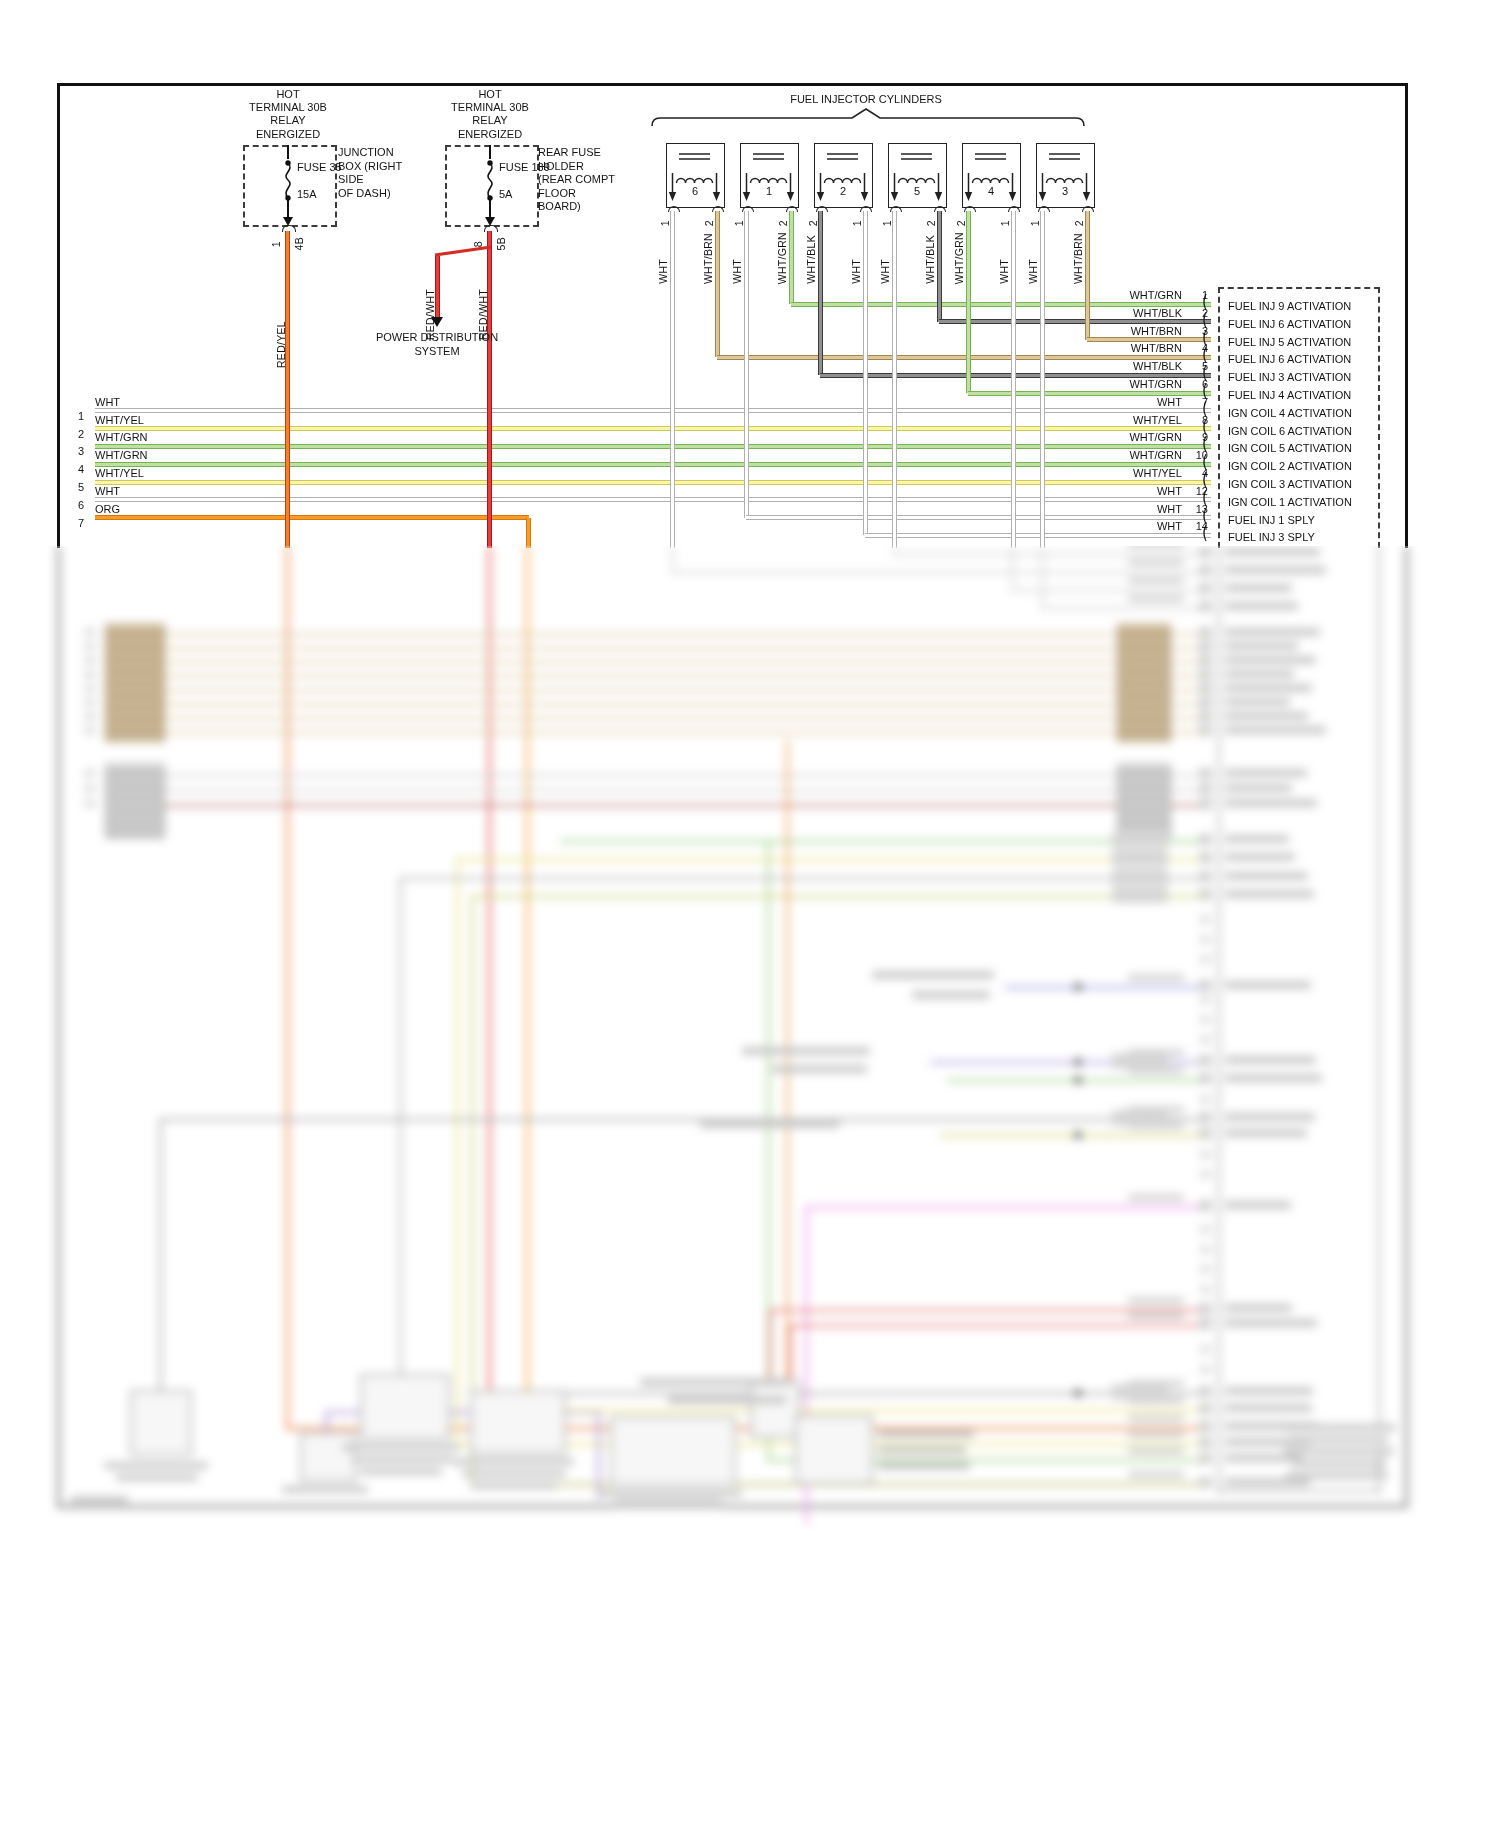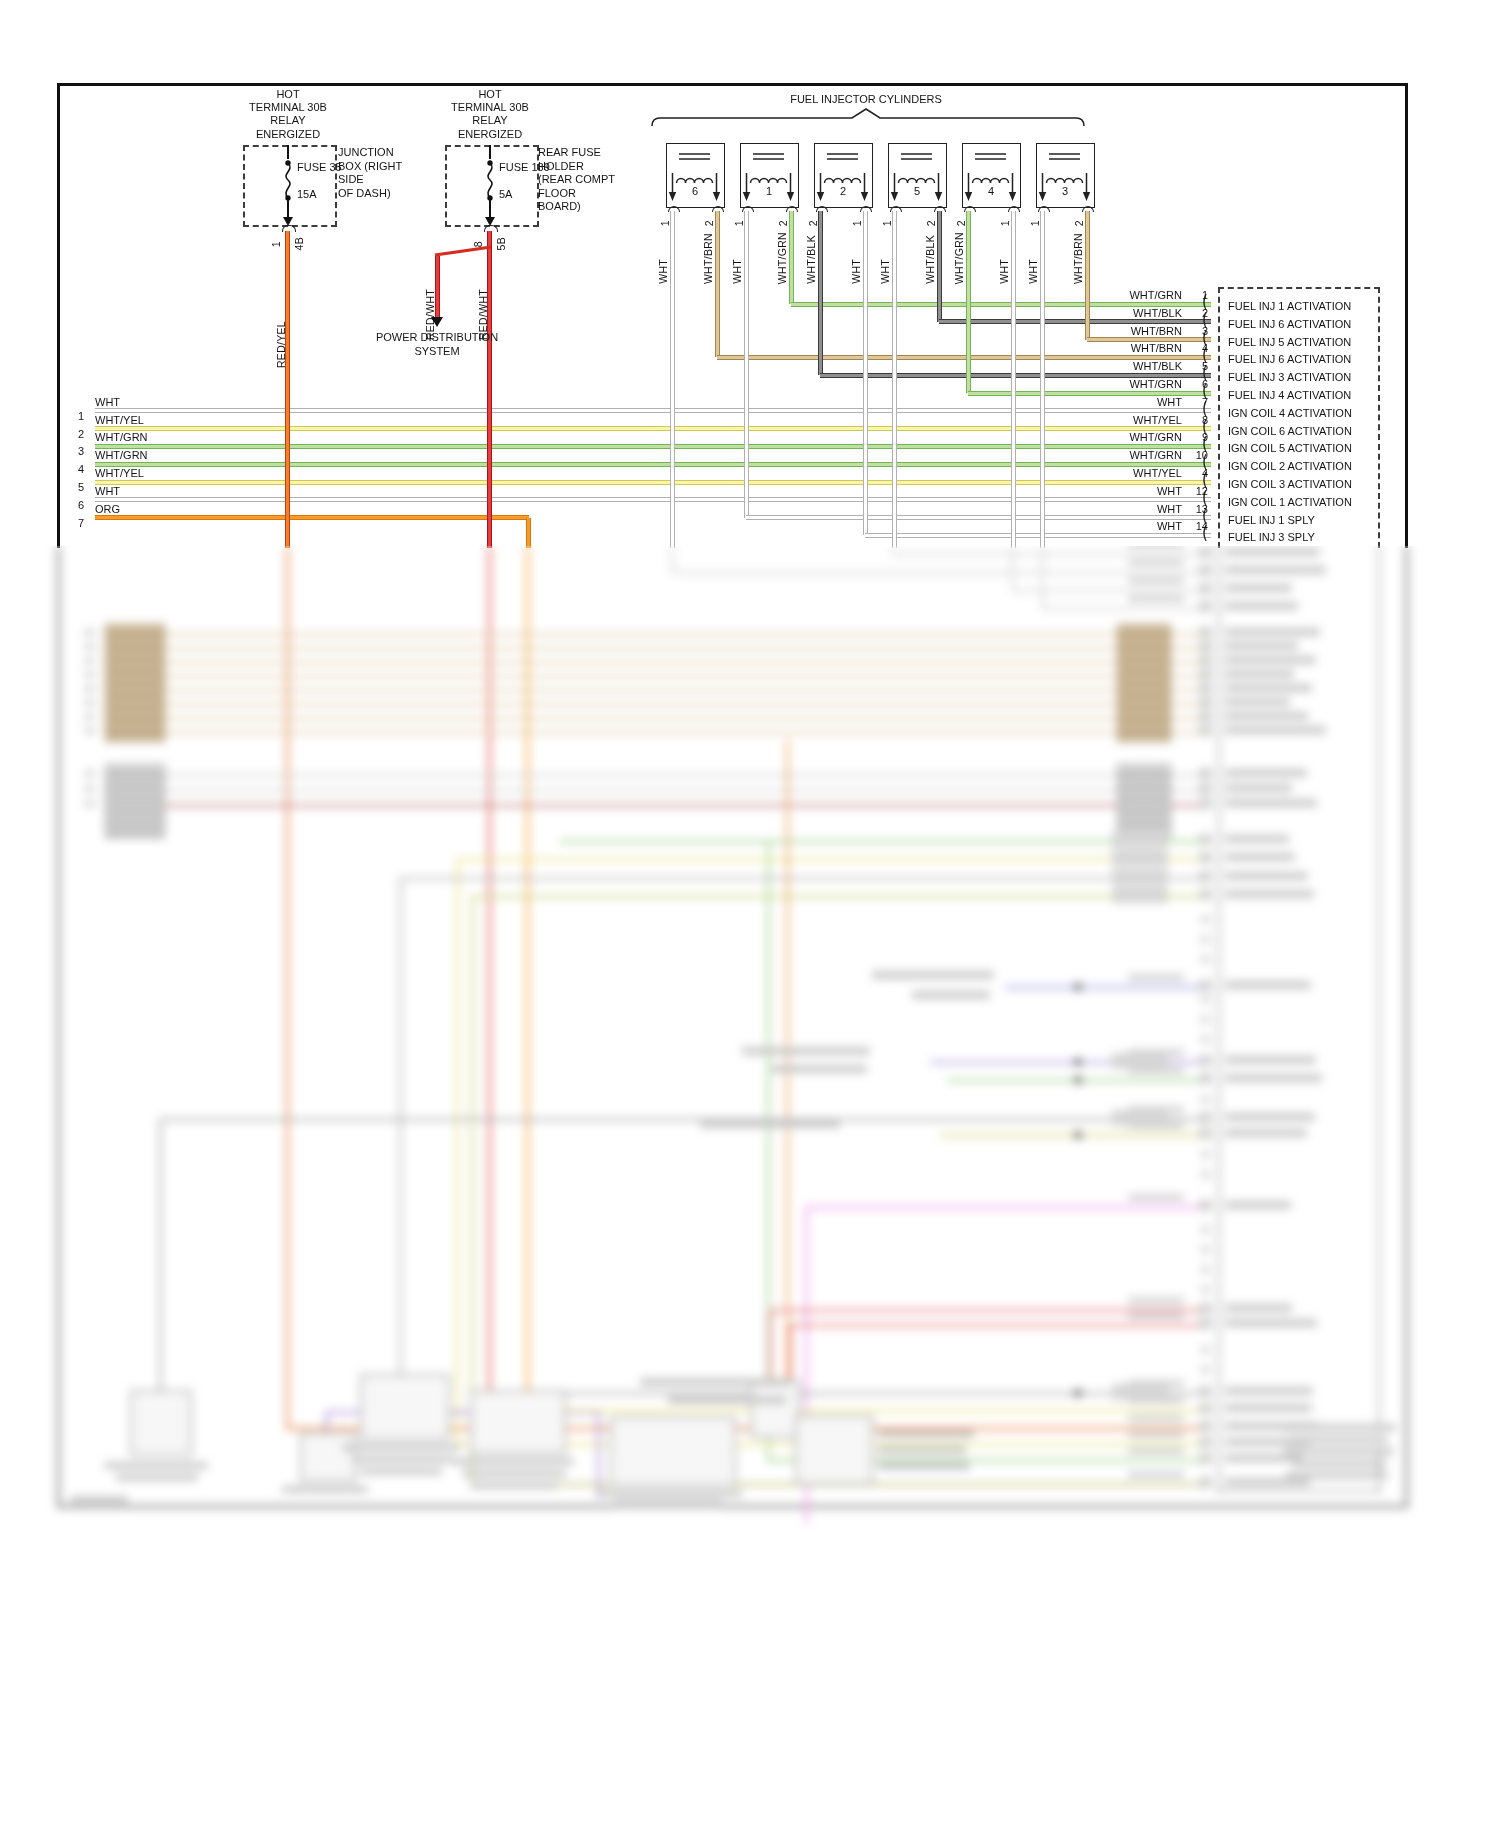--- a/index.html
+++ b/index.html
@@ -235,21 +235,21 @@
       <div class="rot" style="left: 1073.5px; bottom: 1602px;">2</div>
       <div class="abs" style="left: 1039.5px; top: 211px; width: 3px; height: 337px; background: rgb(255, 255, 255); border-left: 1px solid rgb(176, 176, 176); border-right: 1px solid rgb(176, 176, 176);"></div>
       <div class="rot" style="left: 1028px; bottom: 1544px;">WHT</div>
       <div class="abs" style="left: 1084.5px; top: 211px; width: 3px; height: 128.6px; background: rgb(220, 200, 154); border-left: 1px solid rgb(165, 133, 74); border-right: 1px solid rgb(165, 133, 74);"></div>
       <div class="abs" style="left: 1087px; top: 337.1px; width: 124px; height: 3px; background: rgb(220, 200, 154); border-top: 1px solid rgb(165, 133, 74); border-bottom: 1px solid rgb(165, 133, 74);"></div>
       <div class="rot" style="left: 1073px; bottom: 1544px;">WHT/BRN</div>
       <div class="dashv" style="left: 1218px; top: 287px; height: 261px;"></div>
       <div class="dashv" style="left: 1378px; top: 287px; height: 261px;"></div>
       <div class="dashh" style="left: 1218px; top: 287px; width: 162px;"></div>
       <div class="paren" style="left: 1202px; top: 293px;">(</div>
-      <div class="tx" style="left: 1228px; top: 300px; width: 150px;">FUEL INJ 1 ACTIVATION</div>
+      <div class="tx" style="left: 1228px; top: 300px; width: 150px;">FUEL INJ 9 ACTIVATION</div>
       <div class="tx rgt" style="left: 1088px; top: 289px; width: 94px;">WHT/GRN</div>
       <div class="tx rgt" style="left: 1168px; top: 289px; width: 40px;">1</div>
       <div class="paren" style="left: 1202px; top: 310.8px;">(</div>
       <div class="tx" style="left: 1228px; top: 317.8px; width: 150px;">FUEL INJ 6 ACTIVATION</div>
       <div class="tx rgt" style="left: 1088px; top: 306.8px; width: 94px;">WHT/BLK</div>
       <div class="tx rgt" style="left: 1168px; top: 306.8px; width: 40px;">2</div>
       <div class="paren" style="left: 1202px; top: 328.6px;">(</div>
       <div class="tx" style="left: 1228px; top: 335.6px; width: 150px;">FUEL INJ 5 ACTIVATION</div>
       <div class="tx rgt" style="left: 1088px; top: 324.6px; width: 94px;">WHT/BRN</div>
       <div class="tx rgt" style="left: 1168px; top: 324.6px; width: 40px;">3</div>

